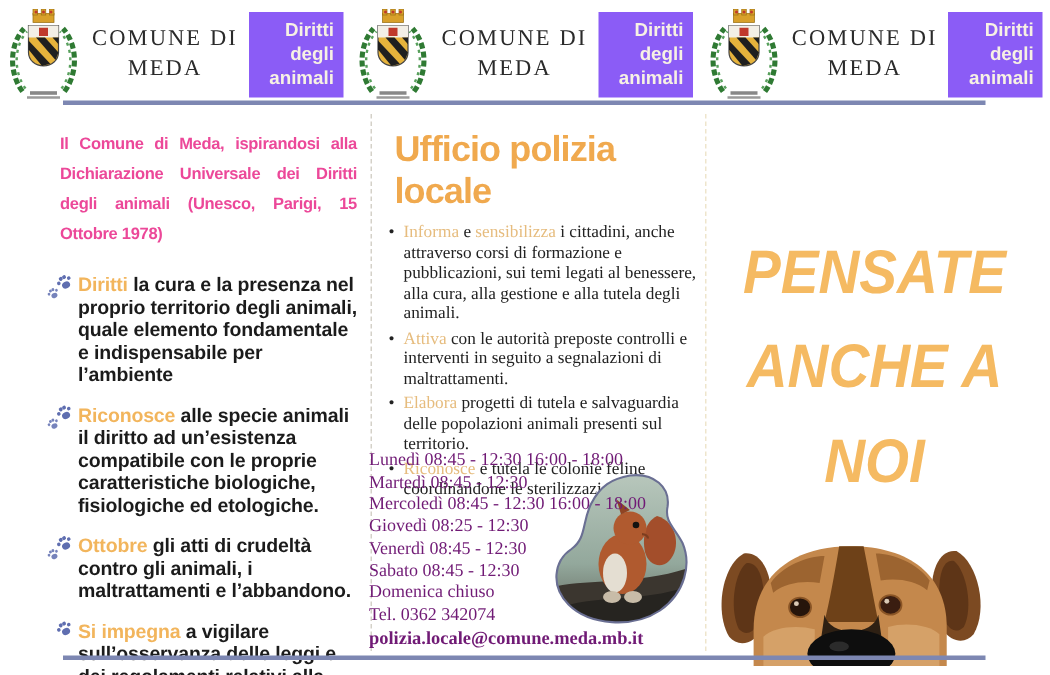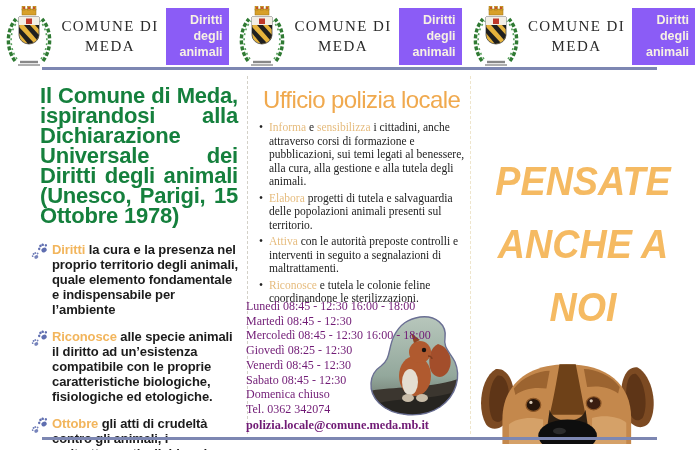--- a/index.html
+++ b/index.html
@@ -20,32 +20,32 @@
   .rule-bottom{top:437px;}
 
   
   .hdr{display:flex;align-items:center;justify-content:center;gap:7px;height:60px;margin-top:6px;}
   .org{font-family:"Liberation Serif",serif;font-size:15px;letter-spacing:1.4px;color:#2a2a2a;
        text-align:center;line-height:20px;white-space:nowrap;}
   .badge{width:63px;height:57px;background:#8b5cf6;color:#F7F1E4;font-weight:bold;font-size:12.5px;
          line-height:16px;text-align:right;box-sizing:border-box;padding:4px 6px 4px 4px;}
 
   
-  .intro{margin:20px 0 16px 40px;width:198px;color:#15803d;font-weight:bold;font-size:22px;
+  .intro{margin:20px 0 16px 40px;width:198px;color:#ec4899;font-weight:bold;font-size:11px;
          line-height:20px;text-align:justify;letter-spacing:-0.2px;}
   .claims{margin:11px 0 0 33px;width:206px;}
   .claim{display:flex;margin-bottom:12px;}
   .paw-wrap{flex:0 0 19px;width:19px;position:relative;height:22px;}
   .paw-a{position:absolute;left:4px;top:0;transform:rotate(-28deg);}
   .paw-b{position:absolute;left:-2px;top:9px;transform:rotate(-28deg);opacity:.85;}
   .claim-text{margin:0;font-size:13px;font-weight:bold;line-height:15px;color:#1b1b1b;letter-spacing:-0.1px;}
   .kw{color:#F2B55C;}
 
   
-  .mid-title{margin:20px 0 0 30px;font-size:24px;font-weight:normal;color:#F0A94E;letter-spacing:-0.6px;}
+  .mid-title{margin:20px 0 0 30px;font-size:24px;font-weight:bold;color:#F0A94E;letter-spacing:-0.6px;}
   .mid-list{margin:7px 0 0 26px;padding:0;list-style:none;width:206px;
             font-family:"Liberation Serif",serif;font-size:11.5px;line-height:13.5px;color:#222;}
   .mid-list li{position:relative;padding-left:10px;margin-bottom:3px;}
   .mid-list li::before{content:"\2022";position:absolute;left:0;top:0;color:#222;}
   .skw{color:#E6BC7E;}
   .hours{position:absolute;left:13px;top:299px;z-index:2;font-family:"Liberation Serif",serif;
          font-size:12px;line-height:14.7px;color:#701a75;}
   .email{font-weight:bold;font-size:12.3px;margin-top:1px;}
   .squirrel{position:absolute;left:127px;top:314px;z-index:1;}
 
@@ -227,22 +227,22 @@
           <div>Diritti</div>
           <div>degli</div>
           <div>animali</div>
         </div>
       </div>
 
       <h2 class="mid-title">Ufficio polizia locale</h2>
 
       <ul class="mid-list">
         <li><span class="skw">Informa</span><span> e </span><span class="skw">sensibilizza</span><span> i cittadini, anche attraverso corsi di formazione e pubblicazioni, sui temi legati al benessere, alla cura, alla gestione e alla tutela degli animali.</span></li>
+        <li><span class="skw">Attiva</span><span> con le autorità preposte controlli e interventi in seguito a segnalazioni di maltrattamenti.</span></li>
         <li><span class="skw">Elabora</span><span> progetti di tutela e salvaguardia delle popolazioni animali presenti sul territorio.</span></li>
-        <li><span class="skw">Attiva</span><span> con le autorità preposte controlli e interventi in seguito a segnalazioni di maltrattamenti.</span></li>
         <li><span class="skw">Riconosce</span><span> e tutela le colonie feline coordinandone le sterilizzazioni.</span></li>
       </ul>
 
       <div class="hours">
         <div>Lunedì 08:45 - 12:30 16:00 - 18:00</div>
         <div>Martedì 08:45 - 12:30</div>
         <div>Mercoledì 08:45 - 12:30 16:00 - 18:00</div>
         <div>Giovedì 08:25 - 12:30</div>
         <div>Venerdì 08:45 - 12:30</div>
         <div>Sabato 08:45 - 12:30</div>

